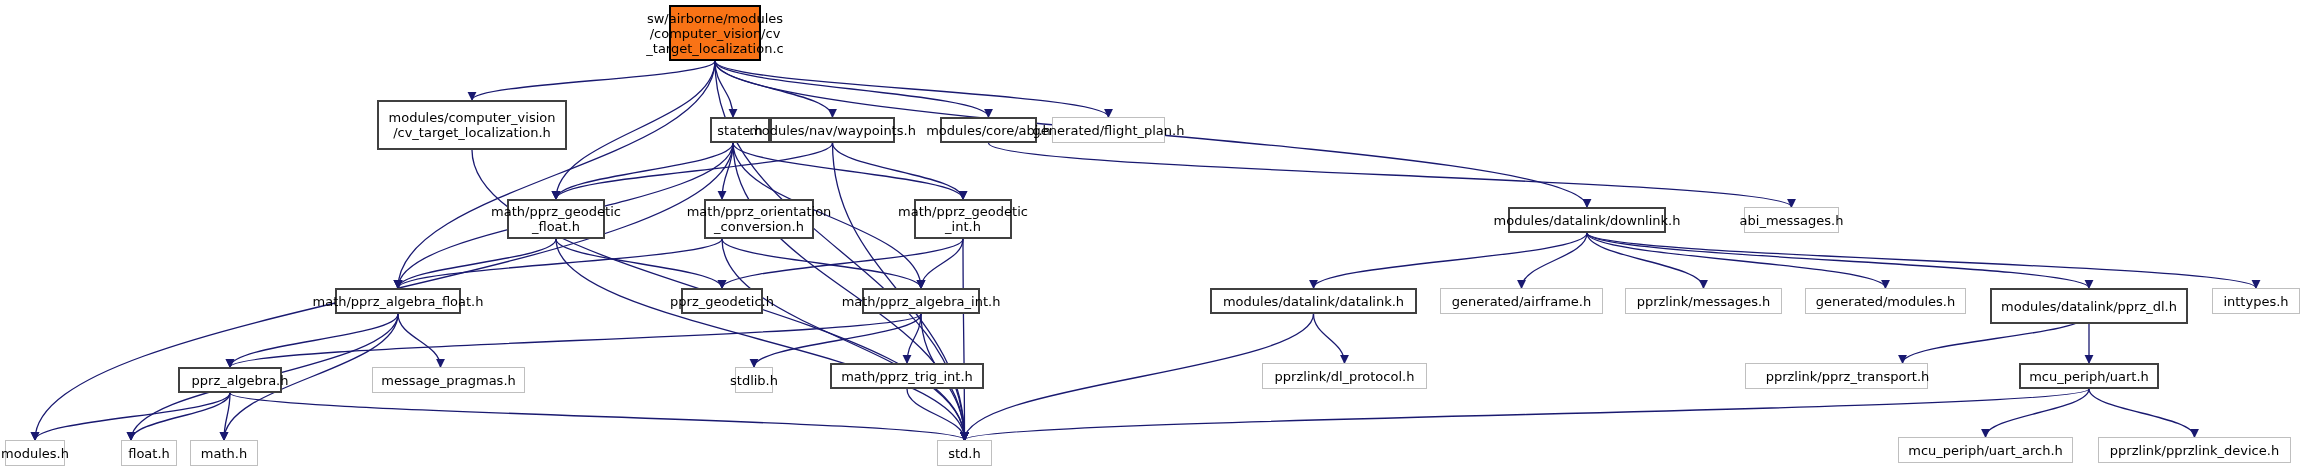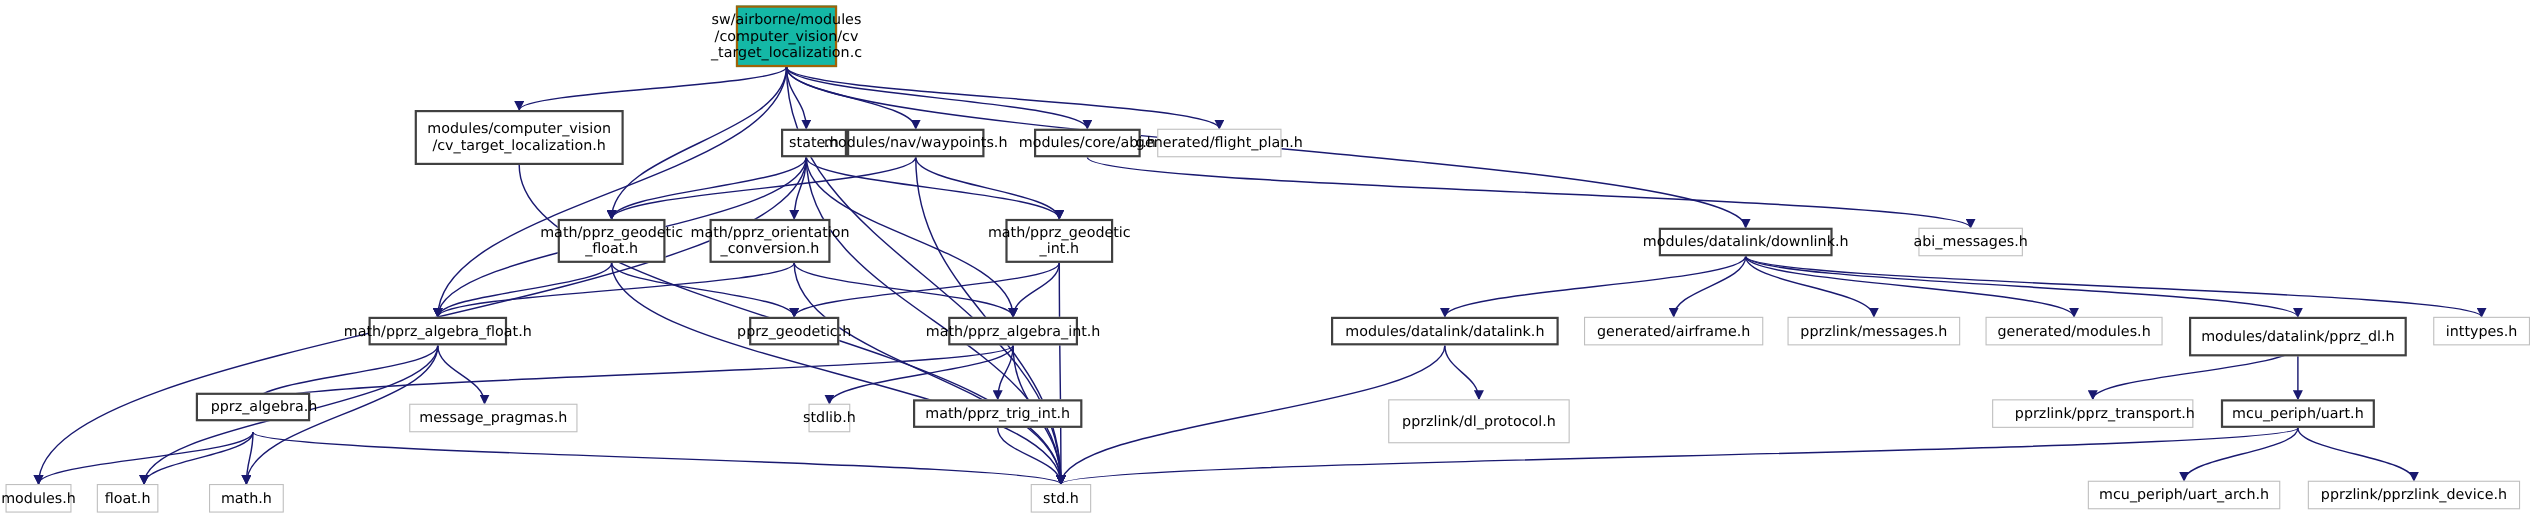--- a/index.html
+++ b/index.html
@@ -4,21 +4,21 @@
 <style>
   html, body { margin:0; padding:0; background:#ffffff; }
   body { width:2305px; height:469px; position:relative; overflow:hidden;
          font-family:"DejaVu Sans", sans-serif; }
   #graph { position:absolute; left:0; top:0; width:2305px; height:469px; }
   .node { position:absolute; box-sizing:border-box; background:#ffffff;
           border:2px solid #404040; display:flex; align-items:center; justify-content:center;
           text-align:center; font-size:13px; line-height:15px; color:#000;
           white-space:pre; cursor:pointer; }
   .node.ext { border:1.5px solid #bfbfbf; }
-  .node.root { background:#14b8a6; border:2px solid #a16207; }
+  .node.root { background:#f97316; border:2px solid #000000; }
 </style>
 </head>
 <body>
 
 <svg id="graph" xmlns="http://www.w3.org/2000/svg" width="2305" height="469">
   <defs>
     <marker id="arrow" viewBox="0 0 10 10" refX="9" refY="5" markerWidth="7" markerHeight="7" orient="auto-start-reverse">
       <path d="M0,0 L10,5 L0,10 z" fill="#191970"></path>
     </marker>
   </defs>
@@ -87,41 +87,41 @@
 /computer_vision/cv
 _target_localization.c</div>
   <div class="node" style="left: 377px; top: 100px; width: 190px; height: 50px;">modules/computer_vision
 /cv_target_localization.h</div>
   <div class="node" style="left: 710px; top: 117px; width: 60px; height: 26px;">state.h</div>
   <div class="node" style="left: 770px; top: 117px; width: 125px; height: 26px;">modules/nav/waypoints.h</div>
   <div class="node" style="left: 940px; top: 117px; width: 97px; height: 26px;">modules/core/abi.h</div>
   <div class="node ext" style="left: 1052px; top: 117px; width: 113px; height: 26px;">generated/flight_plan.h</div>
   <div class="node" style="left: 507px; top: 199px; width: 98px; height: 40px;">math/pprz_geodetic
 _float.h</div>
-  <div class="node" style="left: 645px; top: 199px; width: 110px; height: 40px;">math/pprz_orientation
+  <div class="node" style="left: 704px; top: 199px; width: 110px; height: 40px;">math/pprz_orientation
 _conversion.h</div>
   <div class="node" style="left: 914px; top: 199px; width: 98px; height: 40px;">math/pprz_geodetic
 _int.h</div>
   <div class="node" style="left: 1508px; top: 207px; width: 158px; height: 26px;">modules/datalink/downlink.h</div>
   <div class="node ext" style="left: 1744px; top: 207px; width: 95px; height: 26px;">abi_messages.h</div>
   <div class="node" style="left: 335px; top: 288px; width: 126px; height: 26px;">math/pprz_algebra_float.h</div>
   <div class="node" style="left: 681px; top: 288px; width: 82px; height: 26px;">pprz_geodetic.h</div>
   <div class="node" style="left: 862px; top: 288px; width: 118px; height: 26px;">math/pprz_algebra_int.h</div>
   <div class="node" style="left: 1210px; top: 288px; width: 207px; height: 26px;">modules/datalink/datalink.h</div>
   <div class="node ext" style="left: 1440px; top: 288px; width: 163px; height: 26px;">generated/airframe.h</div>
   <div class="node ext" style="left: 1625px; top: 288px; width: 157px; height: 26px;">pprzlink/messages.h</div>
   <div class="node ext" style="left: 1805px; top: 288px; width: 161px; height: 26px;">generated/modules.h</div>
   <div class="node" style="left: 1990px; top: 288px; width: 198px; height: 36px;">modules/datalink/pprz_dl.h</div>
   <div class="node ext" style="left: 2212px; top: 288px; width: 88px; height: 26px;">inttypes.h</div>
-  <div class="node" style="left: 178px; top: 357px; width: 104px; height: 26px; padding-left: 20px;">pprz_algebra.h</div>
+  <div class="node" style="left: 178px; top: 367px; width: 104px; height: 26px; padding-left: 20px;">pprz_algebra.h</div>
   <div class="node ext" style="left: 372px; top: 367px; width: 153px; height: 26px;">message_pragmas.h</div>
   <div class="node ext" style="left: 735px; top: 367px; width: 38px; height: 26px;">stdlib.h</div>
   <div class="node" style="left: 830px; top: 363px; width: 154px; height: 26px;">math/pprz_trig_int.h</div>
-  <div class="node ext" style="left: 1262px; top: 363px; width: 165px; height: 40px;">pprzlink/dl_protocol.h</div>
-  <div class="node ext" style="left: 1811px; top: 363px; width: 183px; height: 26px; padding-left: 22px;">pprzlink/pprz_transport.h</div>
+  <div class="node ext" style="left: 1262px; top: 363px; width: 165px; height: 26px;">pprzlink/dl_protocol.h</div>
+  <div class="node ext" style="left: 1745px; top: 363px; width: 183px; height: 26px; padding-left: 22px;">pprzlink/pprz_transport.h</div>
   <div class="node" style="left: 2019px; top: 363px; width: 140px; height: 26px; text-align: right;">mcu_periph/uart.h</div>
   <div class="node ext" style="left: 5px; top: 440px; width: 60px; height: 26px;">modules.h</div>
-  <div class="node ext" style="left: 88px; top: 440px; width: 56px; height: 26px;">float.h</div>
+  <div class="node ext" style="left: 121px; top: 440px; width: 56px; height: 26px;">float.h</div>
   <div class="node ext" style="left: 190px; top: 440px; width: 68px; height: 26px;">math.h</div>
   <div class="node ext" style="left: 937px; top: 440px; width: 55px; height: 26px;">std.h</div>
   <div class="node ext" style="left: 1898px; top: 437px; width: 175px; height: 26px;">mcu_periph/uart_arch.h</div>
   <div class="node ext" style="left: 2098px; top: 437px; width: 193px; height: 26px;">pprzlink/pprzlink_device.h</div>
 </div>
 
 </body></html>

